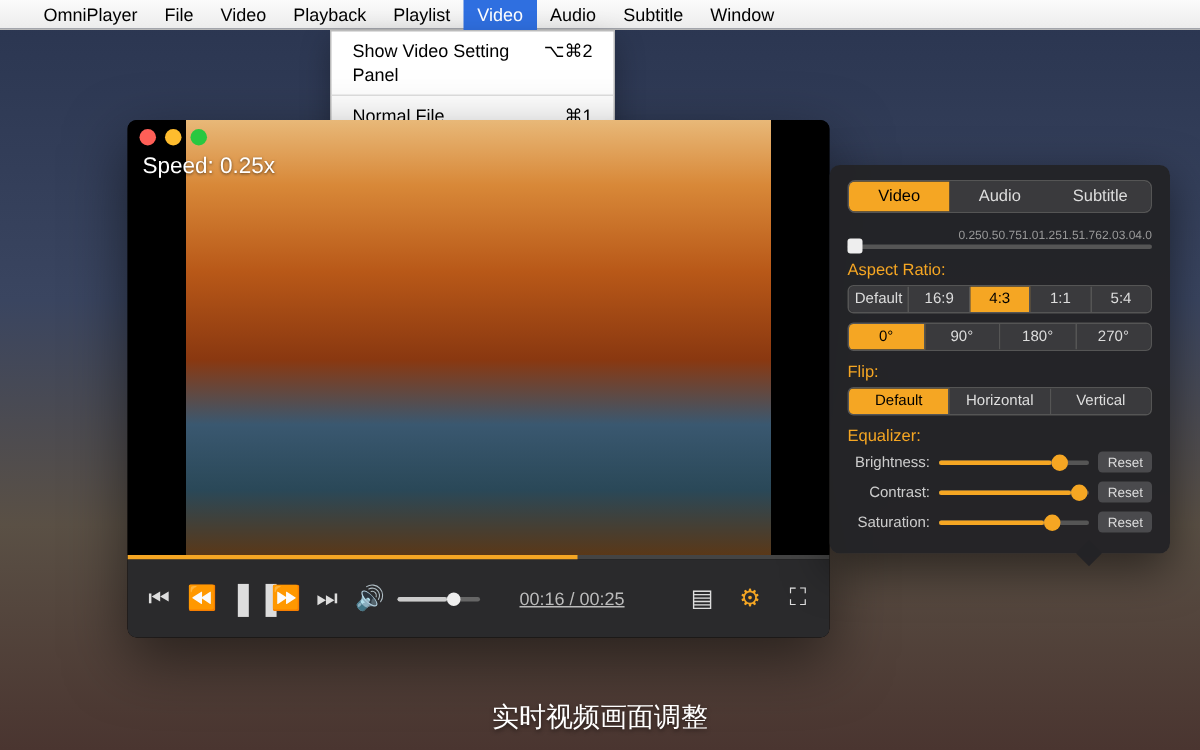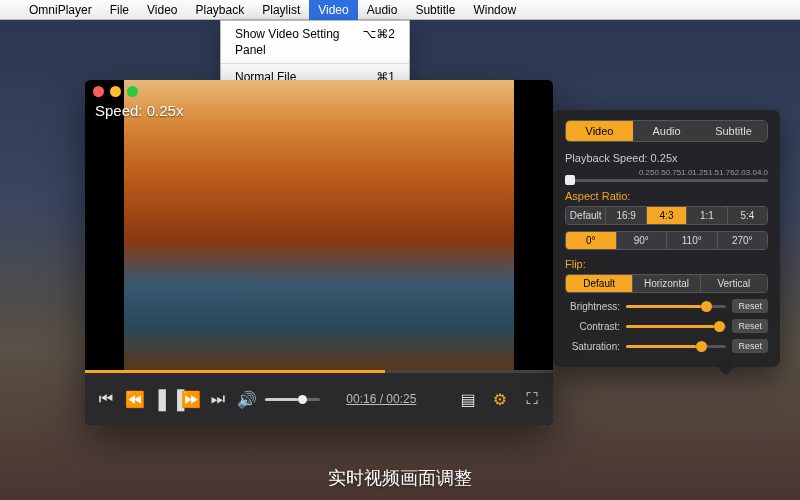--- a/index.html
+++ b/index.html
@@ -185,21 +185,20 @@
   </div>
 </div>
 
 <div class="panel">
   <div class="panel-tabs">
     <div class="panel-tab active">Video</div>
     <div class="panel-tab">Audio</div>
     <div class="panel-tab">Subtitle</div>
   </div>
 
-  <div class="panel-sub">Playback Speed: 0.25x</div>
   <div class="speed-ticks">
     <span>0.25</span>
       <span>0.5</span>
       <span>0.75</span>
       <span>1.0</span>
       <span>1.25</span>
       <span>1.5</span>
       <span>1.76</span>
       <span>2.0</span>
       <span>3.0</span>
@@ -214,31 +213,32 @@
     <div class="seg-btn">Default</div>
     <div class="seg-btn">16:9</div>
     <div class="seg-btn active">4:3</div>
     <div class="seg-btn">1:1</div>
     <div class="seg-btn">5:4</div>
   </div>
 
   <div class="seg">
     <div class="seg-btn active">0°</div>
     <div class="seg-btn">90°</div>
-    <div class="seg-btn">110°</div>
+    <div class="seg-btn">180°</div>
     <div class="seg-btn">270°</div>
   </div>
 
   <div class="panel-label">Flip:</div>
   <div class="seg">
     <div class="seg-btn active">Default</div>
     <div class="seg-btn">Horizontal</div>
     <div class="seg-btn">Vertical</div>
   </div>
 
+  <div class="panel-label">Equalizer:</div>
   <div class="eq-row">
     <span class="eq-label">Brightness:</span>
     <div class="eq-track">
         <div class="eq-fill" style="width:75%"></div>
         <div class="eq-thumb" style="left:75%"></div>
       </div>
     <span class="eq-reset">Reset</span>
   </div>
   <div class="eq-row">
     <span class="eq-label">Contrast:</span>

